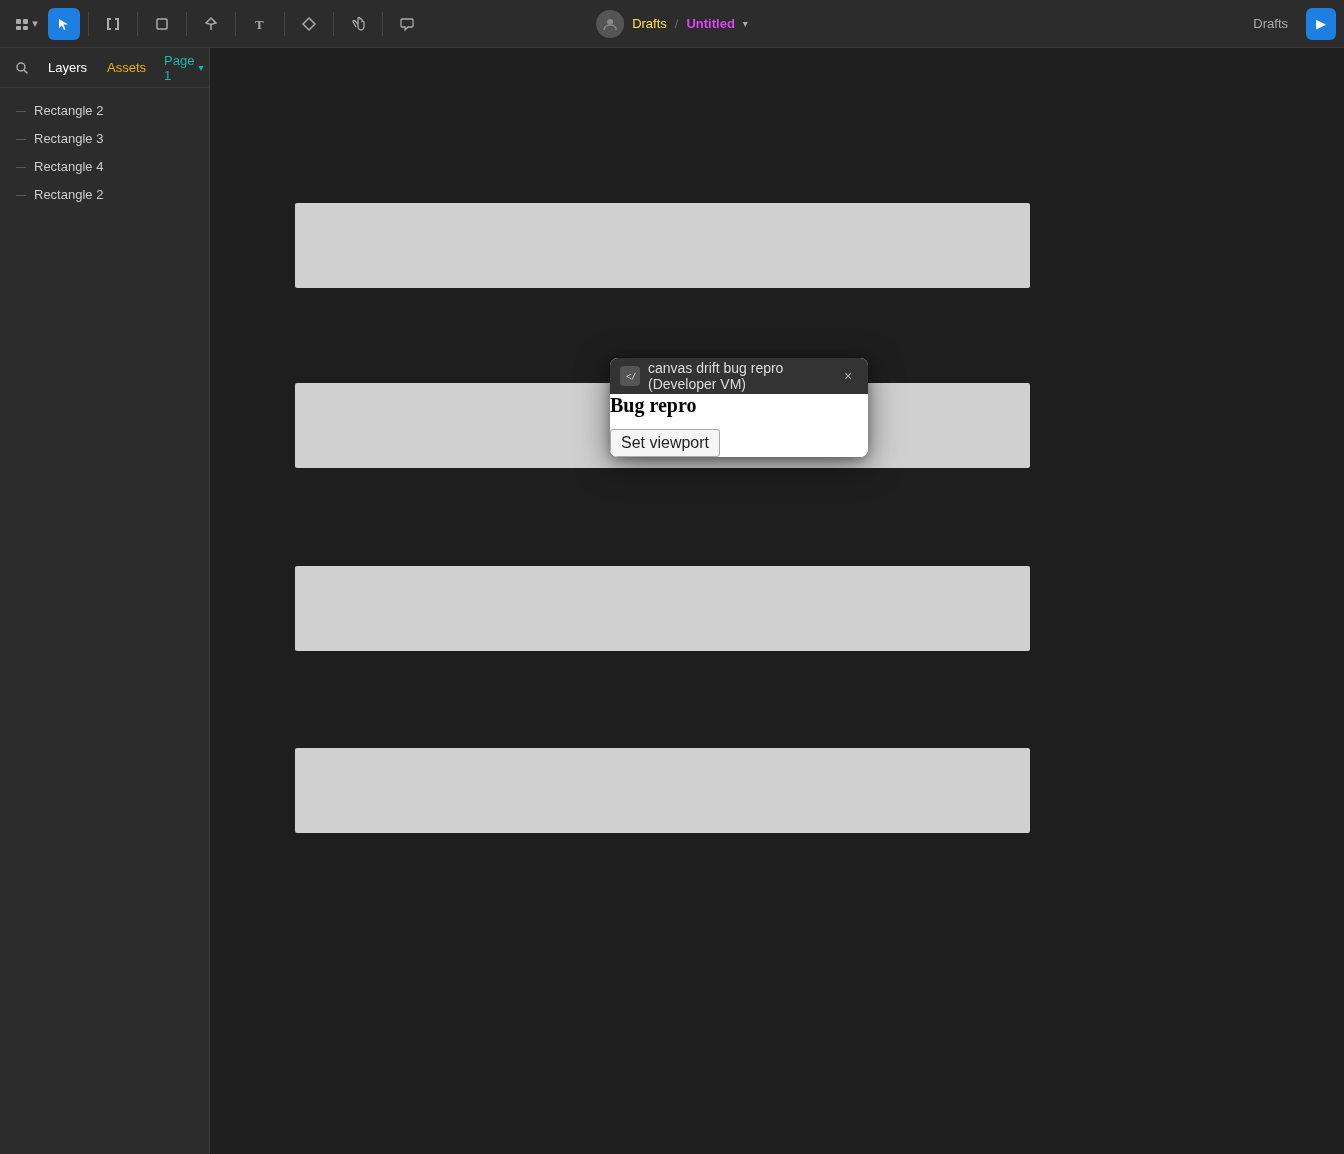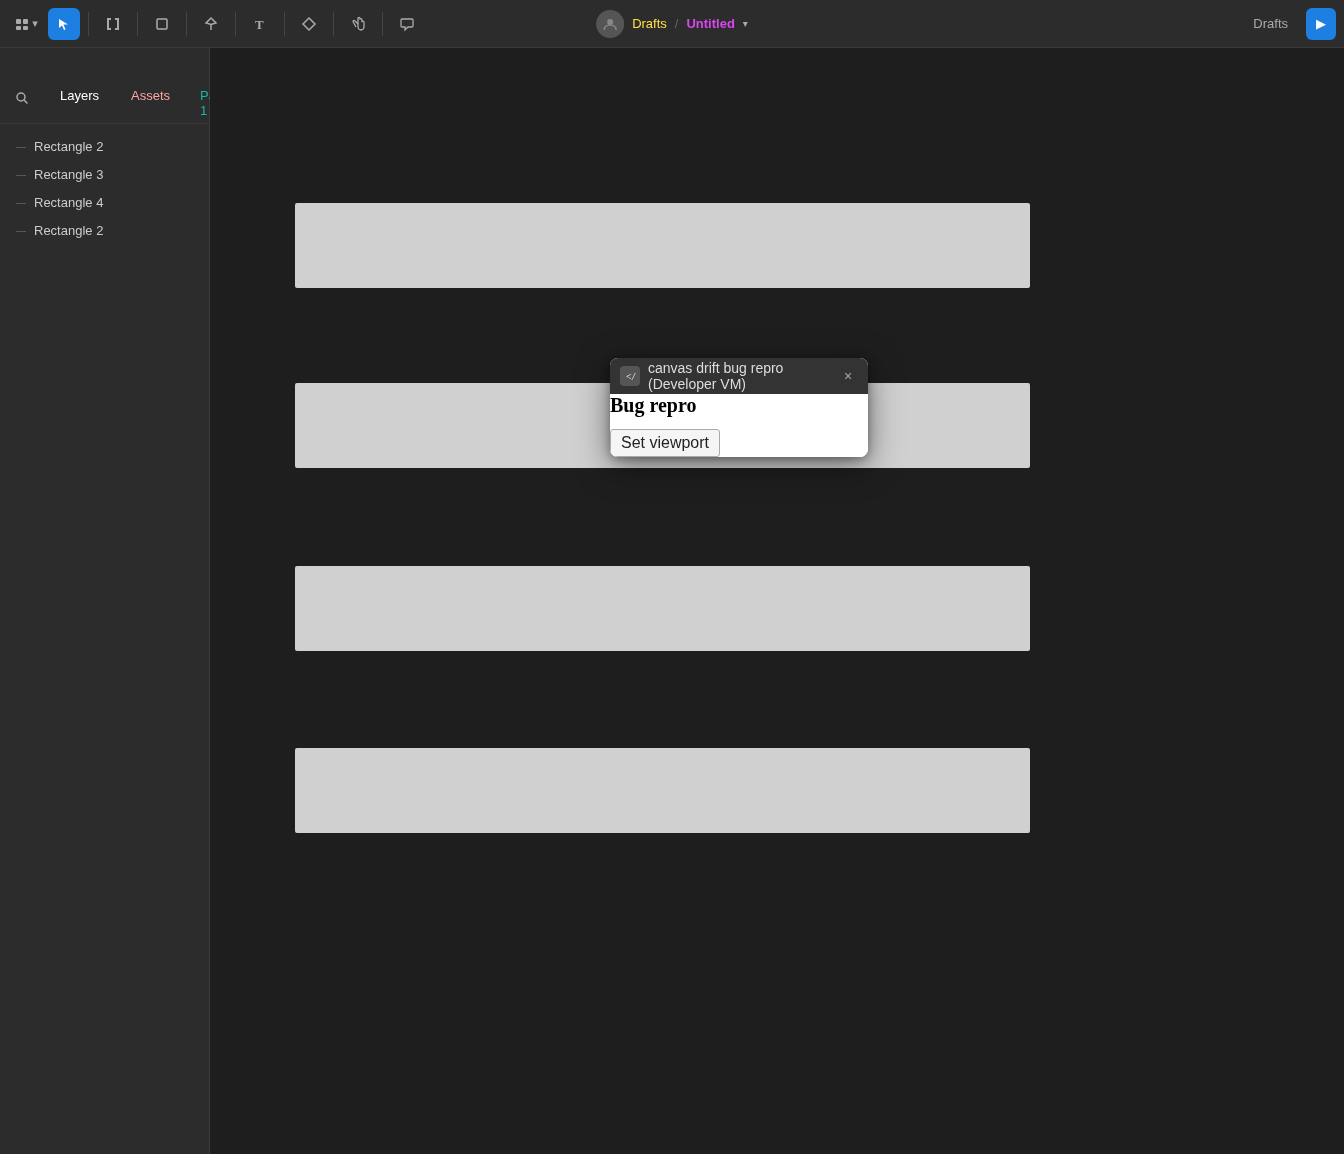--- a/index.html
+++ b/index.html
@@ -86,31 +86,30 @@
       background: #2c2c2c;
       border-right: 1px solid #3a3a3a;
       display: flex;
       flex-direction: column;
       flex-shrink: 0;
     }
 
     .sidebar-tabs {
       height: 40px;
       display: flex;
-      align-items: flex-start;
+      align-items: center;
       padding: 0 8px;
       border-bottom: 1px solid #3a3a3a;
-      gap: 16px;
-      margin-top: 36px;
+      gap: 4px;
     }
 
     .sidebar-tab {
       padding: 4px 8px;
       cursor: pointer;
-      color: #fca5a5;
+      color: #eab308;
       font-size: 13px;
       border-radius: 4px;
       font-weight: 500;
     }
 
     .sidebar-tab.active {
       color: #fff;
     }
 
     .page-tab {

